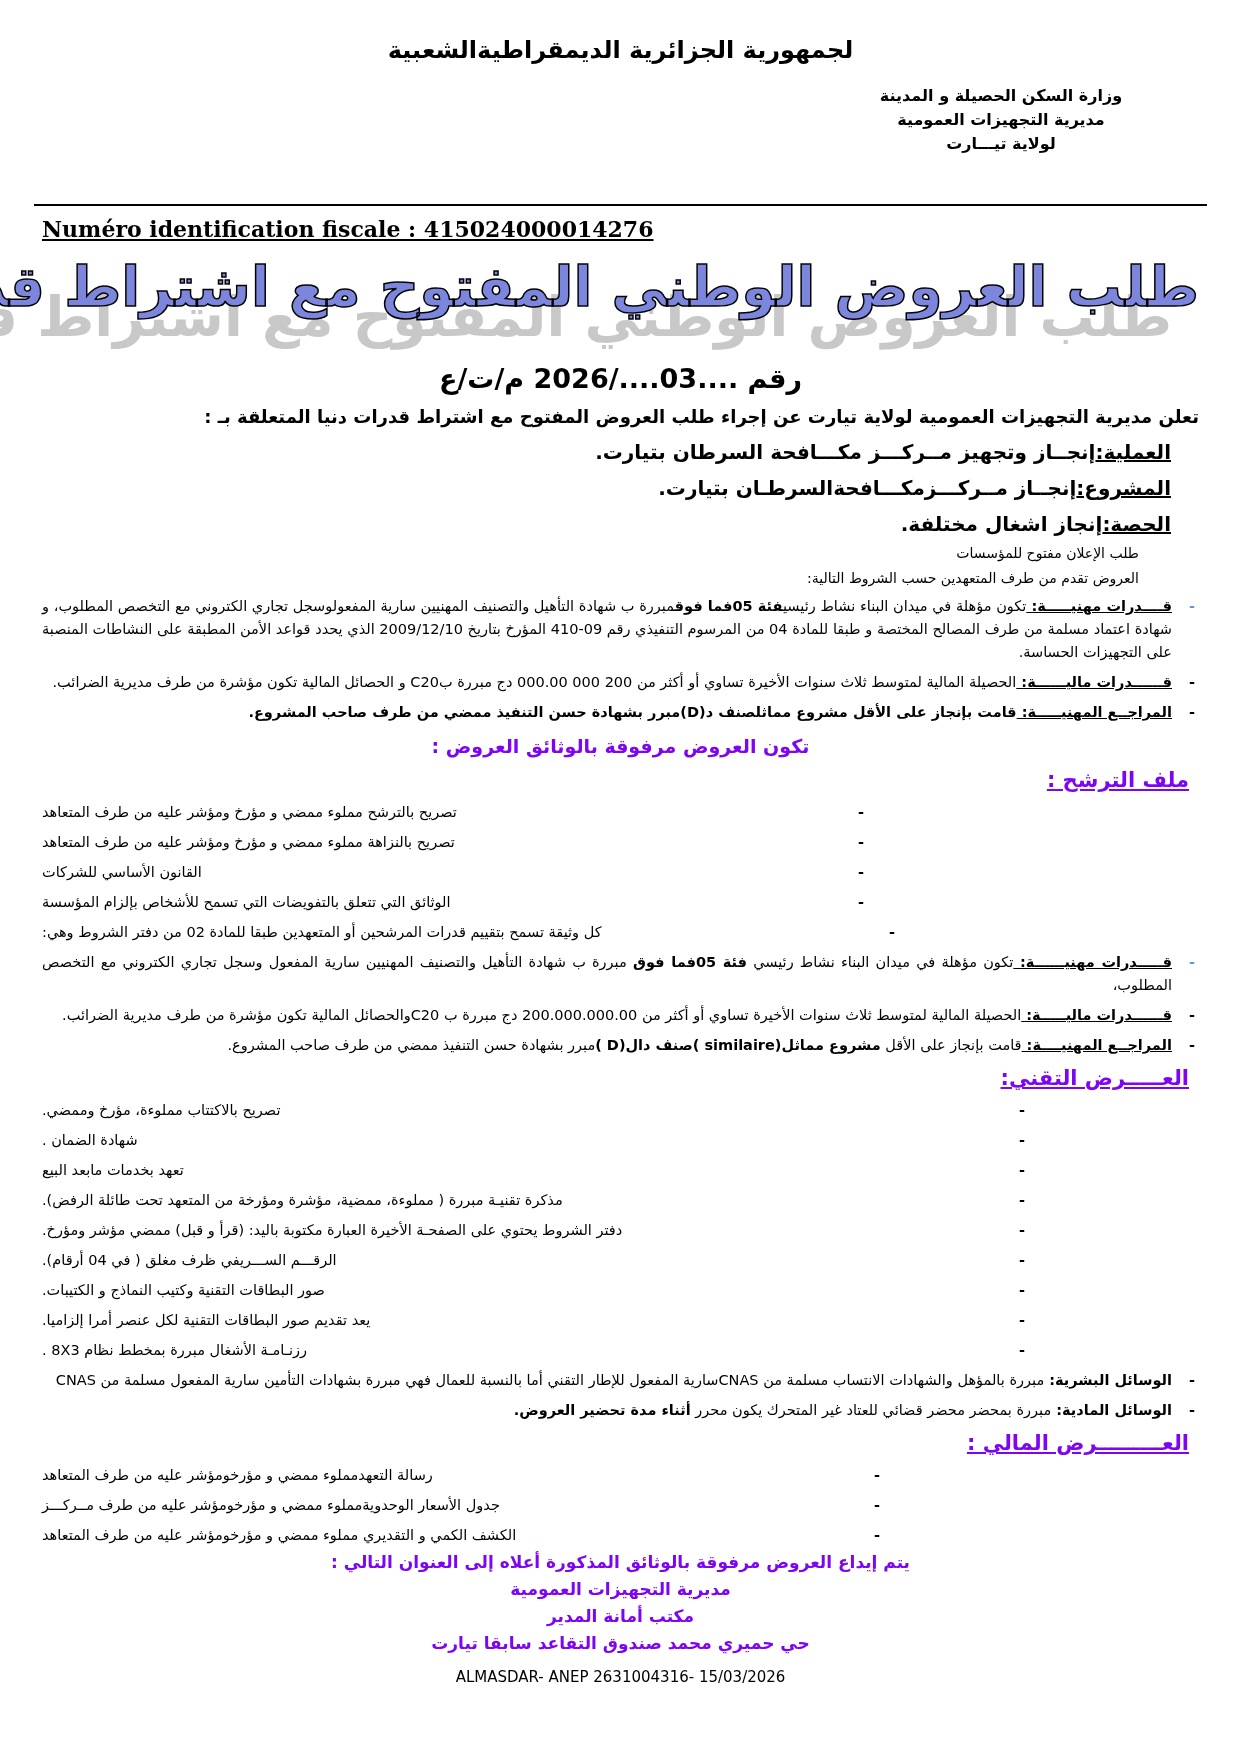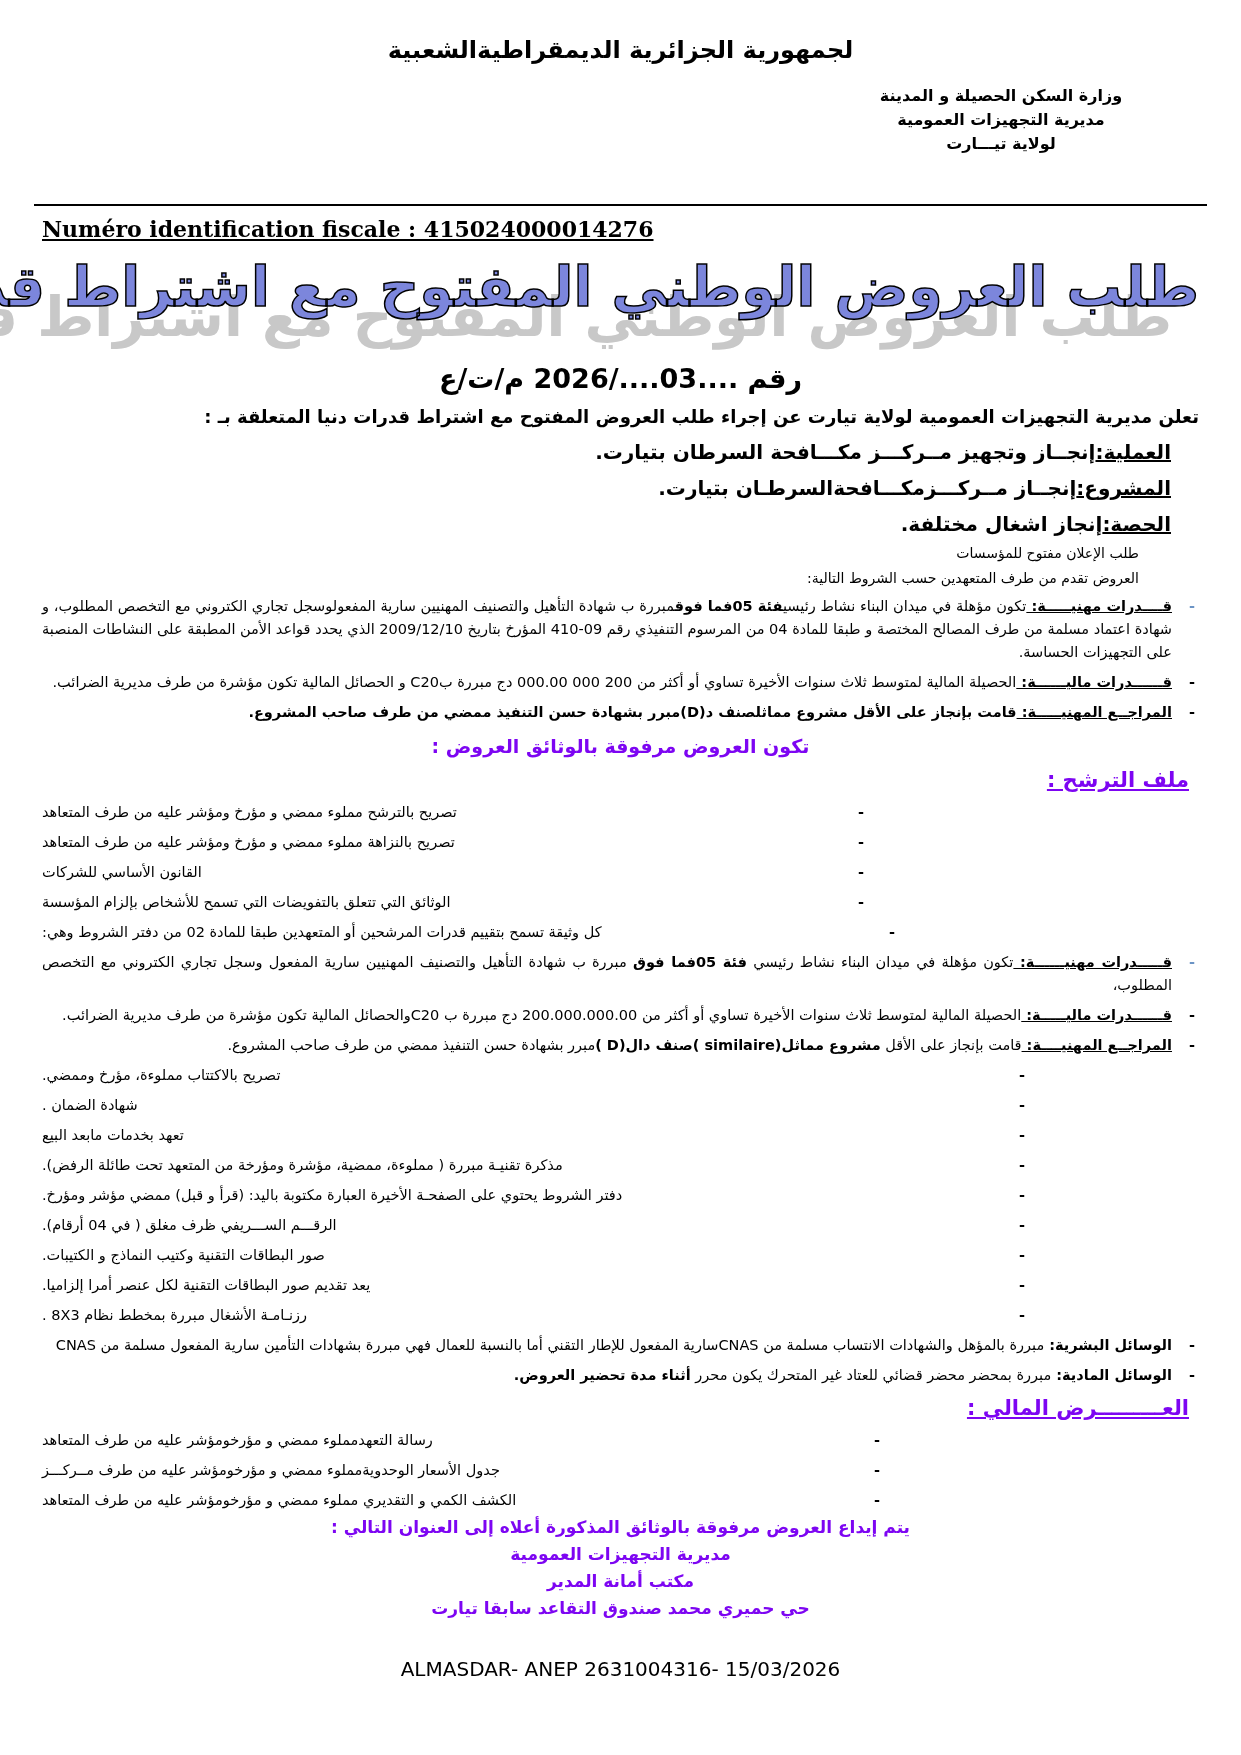--- a/index.html
+++ b/index.html
@@ -21,21 +21,21 @@
   .note{font-size:14px;margin:5px 60px 0 0;line-height:20px;text-align:right;}
   .li{display:flex;gap:13px;margin-top:7px;font-size:14.5px;line-height:23px;}
   .li .dash{flex:none;width:14px;font-weight:700;text-align:center;}
   .li .txt{flex:1;text-align:left;}
   .li .txt.just{text-align:justify;}
   .dash.blue{color:#6B94C5;}
   .p-center{color:#7D05F2;font-weight:700;font-size:19px;text-align:center;margin-top:9px;line-height:26px;}
   .p-head{color:#7D05F2;font-weight:700;font-size:21px;margin:7px 10px 0 0;
           text-decoration:underline;line-height:28px;text-align:right;}
   .p-line{color:#7D05F2;font-weight:700;font-size:17px;text-align:center;margin-top:4px;line-height:23px;}
-  .footer{direction:ltr;text-align:center;font-size:20px;margin-top:38px;line-height:22px;color:#000;}
+  .footer{direction:ltr;text-align:center;font-size:15px;margin-top:11px;line-height:22px;color:#000;}
   .b{font-weight:700;}
   .u{text-decoration:underline;}
 </style>
 </head>
 <body>
 
 <div class="page">
   <div class="doc" id="doc">
     <div class="h-center">لجمهورية الجزائرية الديمقراطيةالشعبية</div>
     <div class="right-block">
@@ -93,20 +93,21 @@
         <div class="txt just"><span class="b u">قـــــدرات مهنيــــــة: </span><span>تكون مؤهلة في ميدان البناء نشاط رئيسي </span><span class="b">فئة 05فما فوق</span><span> مبررة ب شهادة التأهيل والتصنيف المهنيين  سارية المفعول وسجل تجاري الكتروني مع التخصص المطلوب،</span></div>
       </div>
       <div class="li">
         <span class="dash">-</span>
         <div class="txt just"><span class="b u">قــــــدرات ماليـــــة: </span><span>الحصيلة المالية لمتوسط ثلاث سنوات الأخيرة تساوي أو أكثر من 200.000.000.00 دج مبررة ب C20والحصائل المالية تكون مؤشرة من طرف مديرية الضرائب.</span></div>
       </div>
       <div class="li">
         <span class="dash">-</span>
         <div class="txt just"><span class="b u">المراجــع المهنيــــة: </span><span>قامت بإنجاز على الأقل </span><span class="b">مشروع مماثل(similaire )صنف دال(D )</span><span>مبرر بشهادة حسن التنفيذ ممضي من طرف صاحب المشروع.</span></div>
       </div>
+      <div class="p-head"><span>العـــــرض التقني:</span></div>
       <div class="li" style="margin-right: 170px;">
         <span class="dash">-</span>
         <div class="txt"><span>تصريح بالاكتتاب مملوءة، مؤرخ وممضي.</span></div>
       </div>
       <div class="li" style="margin-right: 170px;">
         <span class="dash">-</span>
         <div class="txt"><span>شهادة الضمان .</span></div>
       </div>
       <div class="li" style="margin-right: 170px;">
         <span class="dash">-</span>

